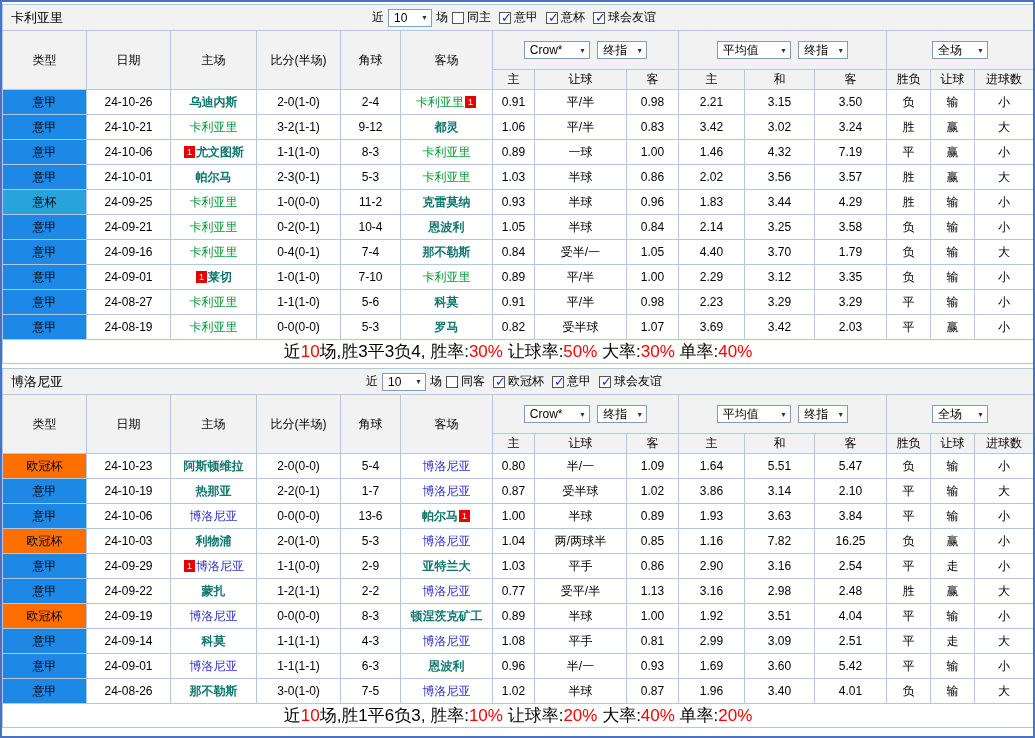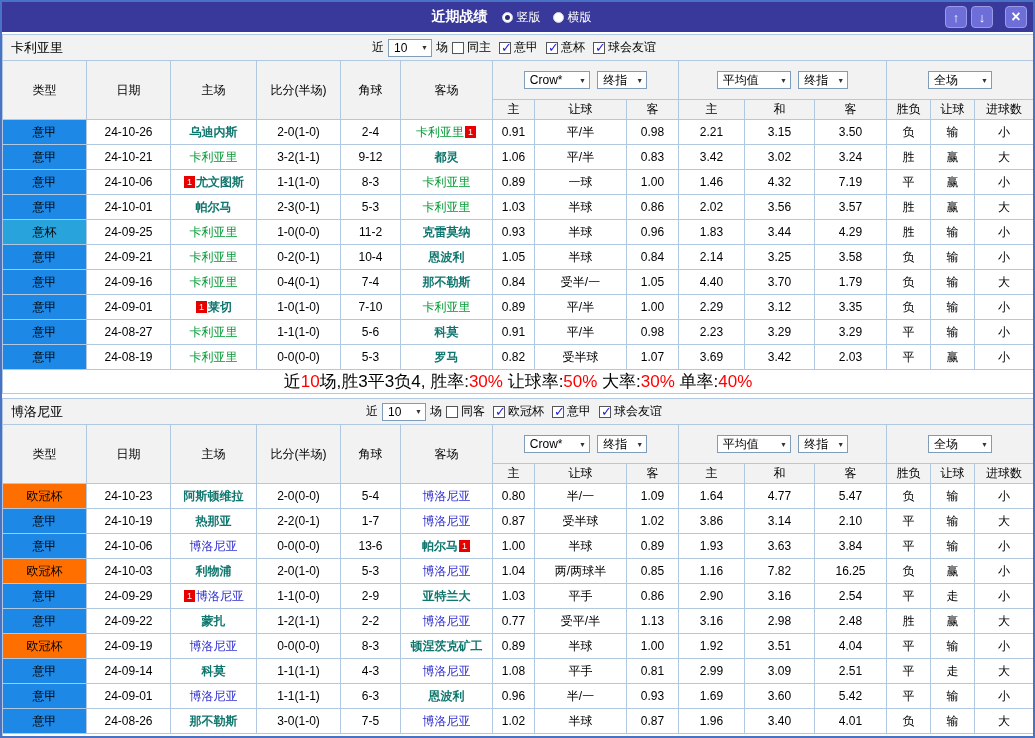--- a/index.html
+++ b/index.html
@@ -38,21 +38,21 @@
          position:relative; margin-right:3px; }
   .chk.on::after { content:"✓"; position:absolute; left:1px; top:-3px; font-size:13px;
          font-weight:bold; color:#1A1AE0; }
 
   tr.hdr-a th, tr.hdr-b th { height:20px; background:#F2F2F2; }
   .sel { display:inline-flex; align-items:center; justify-content:space-between; background:#fff;
          border:1px solid #7F9DB9; height:18px; padding:0 3px 0 5px; margin:10px 2px; cursor:pointer;
          vertical-align:middle; }
   .sel .arrow { font-size:7px; margin-left:4px; color:#333; }
   .sel-crow { width:66px; } .sel-kind { width:50px; } .sel-avg { width:74px; }
-  .sel-full { width:64px; } .sel-count { width:44px; }
+  .sel-full { width:56px; } .sel-count { width:44px; }
 
   tbody td { height:25px; background:#fff; }
   tfoot td { height:20px; background:#fff; }
 
   
   .lg-blue  { background:#1D88E5; color:#fff; }
   .lg-cyan  { background:#29A3DC; color:#fff; }
   .lg-orange{ background:#FF6F00; color:#fff; }
   .t-red  { color:#FF0000; }
   .t-blue { color:#0000EE; }
@@ -62,36 +62,20 @@
   .card { display:inline-block; background:#E60000; color:#fff; width:11px; height:12px;
           line-height:12px; font-size:9px; margin:0 1px; vertical-align:1px; }
   .seg-k { color:#000; } .seg-r { color:#FF0000; }
   .summary { font-size:17px; white-space:pre; }
 </style>
 </head>
 <body>
 
 <div class="widget">
 
-  <div class="titlebar">
-    <span class="title">近期战绩</span>
-    <span class="radio">
-      <span class="radio-circle on"></span>
-      <span>竖版</span>
-    </span>
-    <span class="radio">
-      <span class="radio-circle"></span>
-      <span>横版</span>
-    </span>
-    <div class="titlebar-buttons">
-      <span class="tb-btn">↑</span>
-      <span class="tb-btn">↓</span>
-      <span class="tb-btn close">×</span>
-    </div>
-  </div>
 
   <div class="section">
     <table class="grid">
       <colgroup>
         <col style="width:84px">
           <col style="width:84px">
           <col style="width:86px">
           <col style="width:84px">
         <col style="width:60px">
           <col style="width:92px">
@@ -469,21 +453,21 @@
             <td class="lg-orange">欧冠杯</td>
             <td>24-10-23</td>
             <td><span class="plain">阿斯顿维拉</span></td>
             <td class="t-red">2-0(0-0)</td>
             <td>5-4</td>
             <td><span class="team-b">博洛尼亚</span></td>
             <td>0.80</td>
             <td>半/一</td>
             <td>1.09</td>
             <td>1.64</td>
-            <td>4.77</td>
+            <td>5.51</td>
             <td>5.47</td>
             <td class="t-blue">负</td>
             <td class="t-blue">输</td>
             <td class="t-blue">小</td>
           </tr>
           <tr>
             <td class="lg-blue">意甲</td>
             <td>24-10-19</td>
             <td><span class="plain">热那亚</span></td>
             <td class="t-blue">2-2(0-1)</td>

